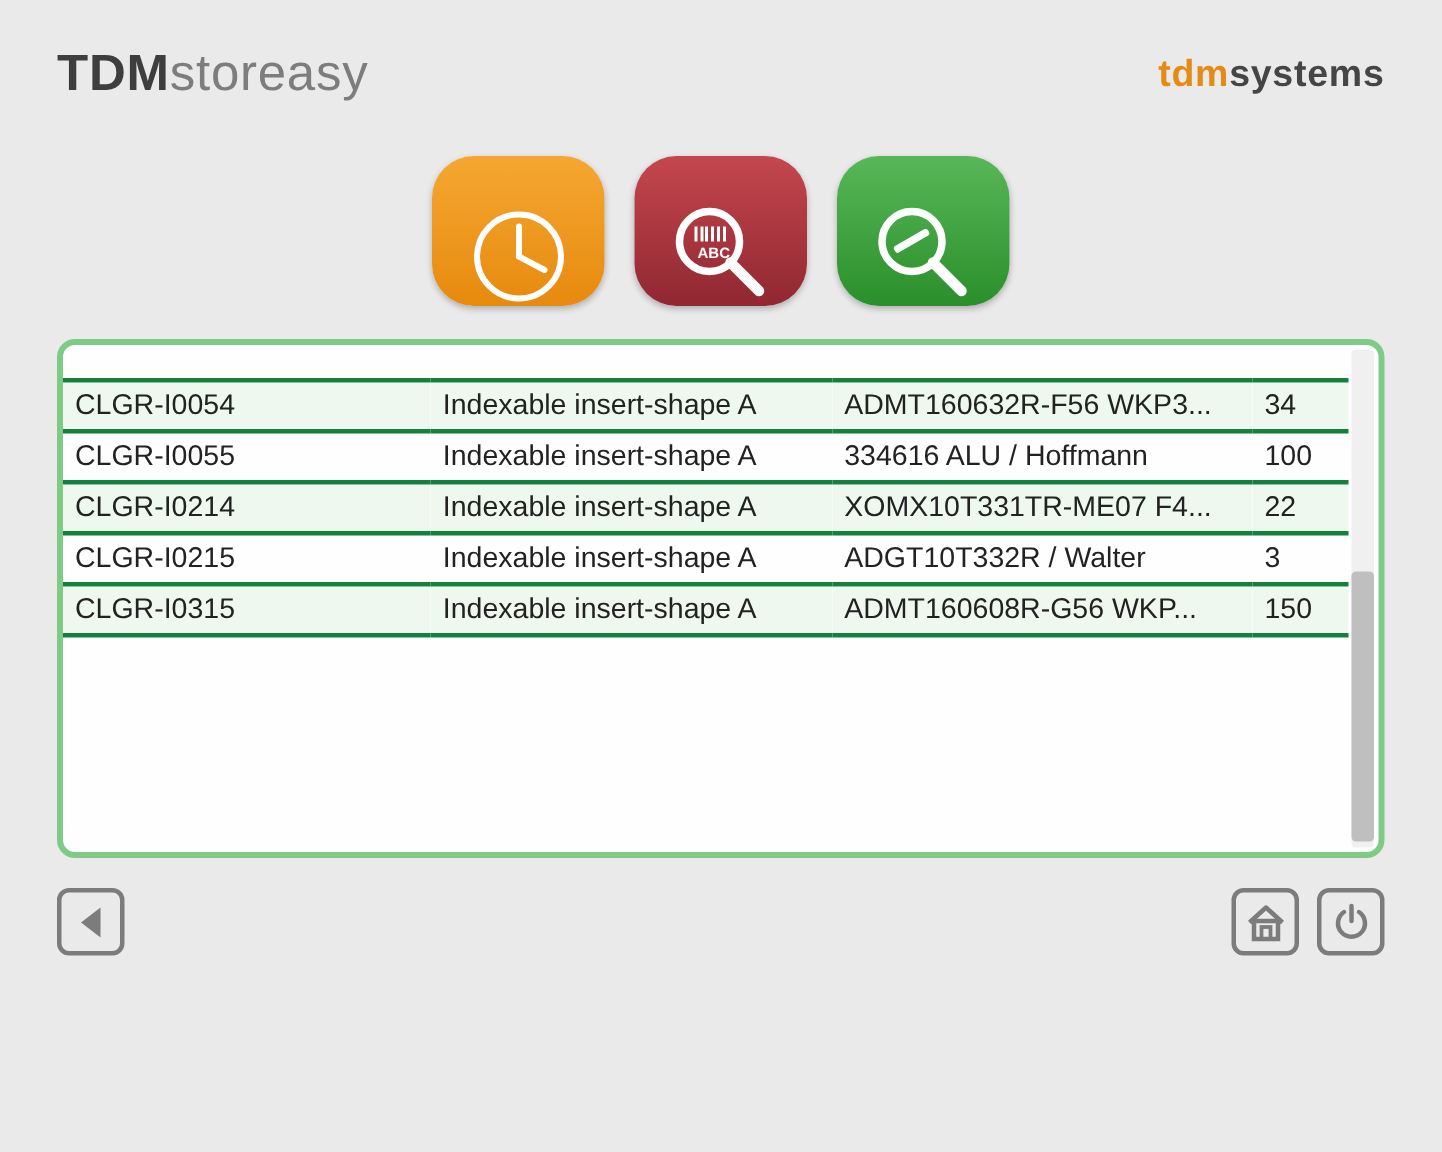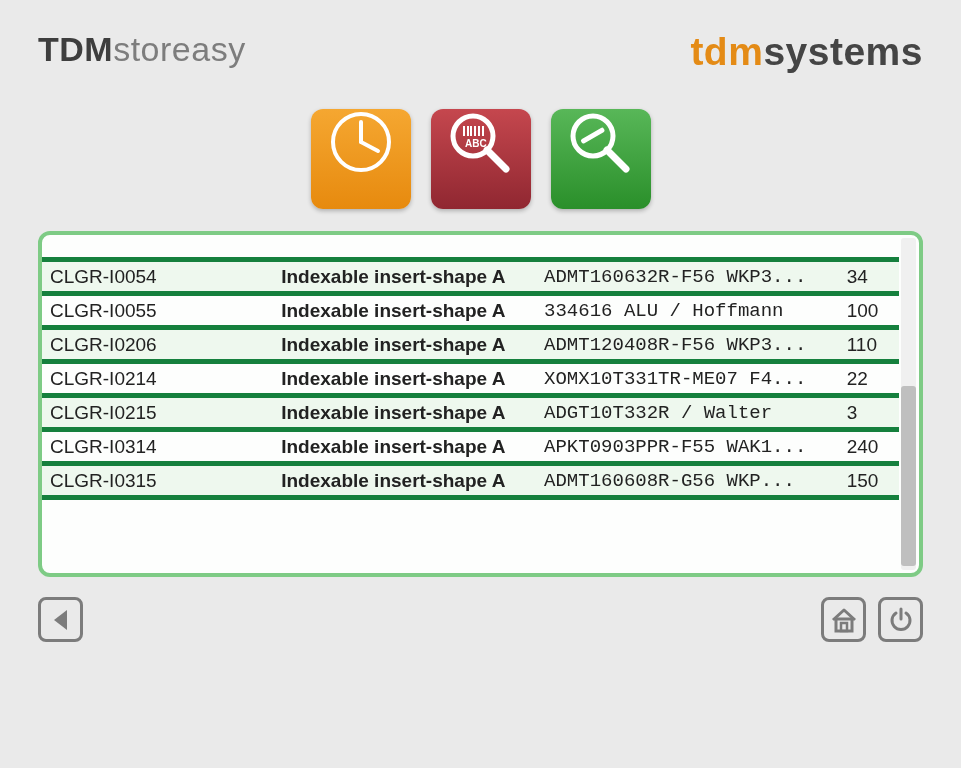--- a/index.html
+++ b/index.html
@@ -6,49 +6,49 @@
   html, body { width: 961px; height: 768px; font-family: Arial, Helvetica, sans-serif; }
   body {
     background: #eaeaea;
     padding: 30px 38px;
     position: relative;
   }
   
   .header {
     display: flex;
     justify-content: space-between;
-    align-items: flex-start;
+    align-items: center;
     margin-bottom: 35px;
     gap: 27px;
   }
   .logo-left {
     font-size: 34px;
     letter-spacing: 0.5px;
     color: #555;
   }
   .logo-left .bold { font-weight: 800; color: #3e3e3e; }
   .logo-left .light { font-weight: 300; color: #7d7d7d; }
   .logo-right {
-    font-size: 39px;
+    font-size: 25px;
     letter-spacing: 0.5px;
   }
   .logo-right .tdm { color: #e48b16; font-weight: 700; }
   .logo-right .sys { color: #454545; font-weight: 700; }
 
   
   .actions {
     display: flex;
     justify-content: center;
     gap: 20px;
     margin-bottom: 22px;
   }
   .bigbtn {
-    width: 100px; height: 100px;
-    border-radius: 12px;
-    display: flex; align-items: flex-start; justify-content: center;
+    width: 115px; height: 100px;
+    border-radius: 28px;
+    display: flex; align-items: flex-end; justify-content: center;
     box-shadow: 0 2px 4px rgba(0,0,0,0.25);
     cursor: pointer;
   }
   .btn-orange { background: linear-gradient(#f5a731,#e78a0e); }
   .btn-red    { background: linear-gradient(#c5474e,#902731); }
   .btn-green  { background: linear-gradient(#58b758,#2a8f2a); }
 
   
   .panel {
     border: 4px solid #7ecb85;
@@ -69,30 +69,30 @@
     font-size: 19px;
     color: #222;
   }
   .tbl tr { height: 34px; }
   .tbl tr:nth-child(even) td { background: #eef8ee; }
   .tbl td {
     padding: 0 8px;
     white-space: nowrap;
     overflow: hidden;
     text-overflow: clip;
-    border-bottom: 5px solid #15803d;
+    border-bottom: 3px solid #15803d;
     vertical-align: middle;
   }
   
   .tbl tr.cutoff { height: 16px; }
   .tbl tr.cutoff td { position: relative; color:#555; font-size:19px; padding-top:0; vertical-align: top; overflow:hidden; }
   .tbl tr.cutoff td span { position: relative; top:-18px; display:inline-block; }
   .col-code  { width: 230px; }
-  .col-name  { width: 230px; font-weight: bold; }
-  .col-desc  { width: 240px; font-family: Liberation Mono, monospace; }
+  .col-name  { width: 230px; }
+  .col-desc  { width: 240px; }
   .col-qty   { width: 60px; margin-left: 16px; }
 
   .scrollbar {
     position: absolute;
     right: 3px; top: 3px; bottom: 3px;
     width: 15px;
     background: #f0f0f0;
     border-radius: 3px;
   }
   .scrollthumb {
@@ -179,42 +179,30 @@
             <td class="col-desc">ADMT160632R-F56 WKP3...</td>
             <td class="col-qty">34</td>
           </tr>
           <tr>
             <td class="col-code">CLGR-I0055</td>
             <td class="col-name">Indexable insert-shape A</td>
             <td class="col-desc">334616 ALU / Hoffmann</td>
             <td class="col-qty">100</td>
           </tr>
           <tr>
-            <td class="col-code">CLGR-I0206</td>
-            <td class="col-name">Indexable insert-shape A</td>
-            <td class="col-desc">ADMT120408R-F56 WKP3...</td>
-            <td class="col-qty">110</td>
-          </tr>
-          <tr>
             <td class="col-code">CLGR-I0214</td>
             <td class="col-name">Indexable insert-shape A</td>
             <td class="col-desc">XOMX10T331TR-ME07 F4...</td>
             <td class="col-qty">22</td>
           </tr>
           <tr>
             <td class="col-code">CLGR-I0215</td>
             <td class="col-name">Indexable insert-shape A</td>
             <td class="col-desc">ADGT10T332R / Walter</td>
             <td class="col-qty">3</td>
-          </tr>
-          <tr>
-            <td class="col-code">CLGR-I0314</td>
-            <td class="col-name">Indexable insert-shape A</td>
-            <td class="col-desc">APKT0903PPR-F55 WAK1...</td>
-            <td class="col-qty">240</td>
           </tr>
           <tr>
             <td class="col-code">CLGR-I0315</td>
             <td class="col-name">Indexable insert-shape A</td>
             <td class="col-desc">ADMT160608R-G56 WKP...</td>
             <td class="col-qty">150</td>
           </tr>
         </tbody>
     </table>
     <div class="scrollbar">

